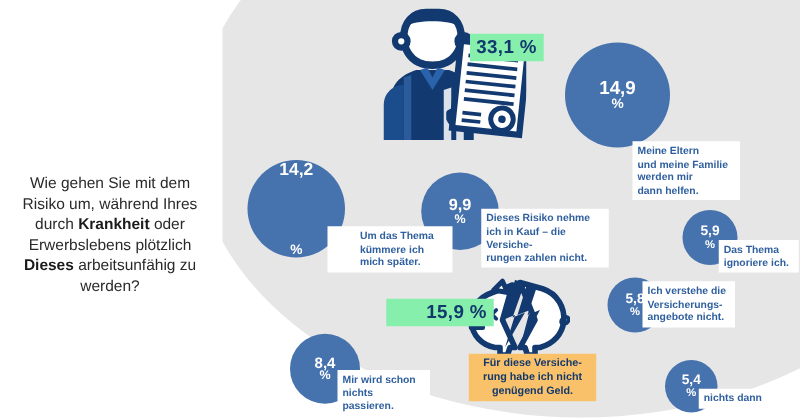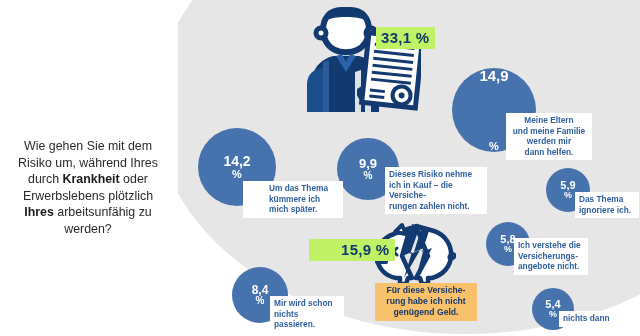--- a/index.html
+++ b/index.html
@@ -70,21 +70,21 @@
     font-size:8.6px;
     line-height:11px;
     padding:2px 5px 3px 5px;
     text-align:center;
     z-index:6;
     font-weight:bold;
     white-space:pre-line;
   }
   .badge-o{
     position:absolute;
-    background:#bef264;
+    background:#86efac;
     color:#12386e;
     font-size:15px;
     font-weight:bold;
     padding:2px 5px 3px 5px;
     z-index:6;
     letter-spacing:.3px;
   }
 
   .icon-person{position:absolute;z-index:5;}
   .icon-pig{position:absolute;z-index:5;}
@@ -132,34 +132,34 @@
         </g>
         <circle cx="101" cy="89" r="9" fill="none" stroke="#123a70" stroke-width="4"></circle>
         <circle cx="101" cy="89" r="3" fill="#123a70"></circle>
       </g>
     </svg>
   </div>
 
   <div class="badge-o" style="left:376px;top:27px;">33,1 %</div>
 
 
-  <div class="circ" style="left:452px;top:68px;width:84px;height:84px;font-size:15px;justify-content:space-between;">
+  <div class="circ" style="left:452px;top:34px;width:84px;height:84px;font-size:15px;">
     <span class="num">14,9</span>
     <span class="pc" style="font-size:11px;">%</span>
   </div>
-  <div class="cap" style="left:506px;top:113px;width:78px;text-align:center;">Meine Eltern
+  <div class="cap" style="left:506px;top:113px;width:78px;">Meine Eltern
 und meine Familie
 werden mir
 dann helfen.</div>
 
-  <div class="circ" style="left:198px;top:128px;width:78px;height:78px;font-size:14px;">
+  <div class="circ" style="left:198px;top:128px;width:78px;height:78px;font-size:14px;justify-content:space-between;">
     <span class="num">14,2</span>
     <span class="pc" style="font-size:11px;">%</span>
   </div>
-  <div class="cap" style="left:243px;top:181px;width:70px;padding-left:26px;">Um das Thema
+  <div class="cap" style="left:262px;top:181px;width:70px;padding-left:26px;">Um das Thema
 kümmere ich
 mich später.</div>
 
   <div class="circ" style="left:337px;top:138px;width:62px;height:62px;font-size:13px;align-items:center;">
     <span class="num">9,9</span>
     <span class="pc" style="font-size:10px;">%</span>
   </div>
   <div class="cap" style="left:385px;top:167px;width:94px;">Dieses Risiko nehme
 ich in Kauf – die Versiche-
 rungen zahlen nicht.</div>
@@ -168,21 +168,21 @@
     <span class="num">5,9</span>
     <span class="pc" style="font-size:9px;">%</span>
   </div>
   <div class="cap" style="left:575px;top:192px;width:56px;">Das Thema
 ignoriere ich.</div>
 
   <div class="circ" style="left:486px;top:222px;width:44px;height:44px;font-size:11px;">
     <span class="num">5,8</span>
     <span class="pc" style="font-size:9px;">%</span>
   </div>
-  <div class="cap" style="left:514px;top:238px;width:66px;">Ich verstehe die
+  <div class="cap" style="left:514px;top:225px;width:66px;">Ich verstehe die
 Versicherungs-
 angebote nicht.</div>
 
   <div class="circ" style="left:532px;top:288px;width:42px;height:42px;font-size:11px;">
     <span class="num">5,4</span>
     <span class="pc" style="font-size:9px;">%</span>
   </div>
   <div class="cap" style="left:559px;top:311px;width:62px;">nichts dann</div>
 
   <div class="circ" style="left:232px;top:267px;width:56px;height:56px;font-size:12px;">
@@ -219,17 +219,17 @@
   <div class="cap-o" style="left:375px;top:283px;width:92px;">Für diese Versiche-
 rung habe ich nicht
 genügend Geld.</div>
 
   <div class="q-panel"></div>
   <div class="q-text">
     <div>Wie gehen Sie mit dem</div>
     <div>Risiko um, während Ihres</div>
     <div><span>durch </span><b>Krankheit</b><span> oder</span></div>
     <div>Erwerbslebens plötzlich</div>
-    <div><b>Ihres</b><span> arbeitsunfähig zu</span></div>
+    <div><b>Dieses</b><span> arbeitsunfähig zu</span></div>
     <div>werden?</div>
   </div>
 
 </div>
 
 </body></html>

